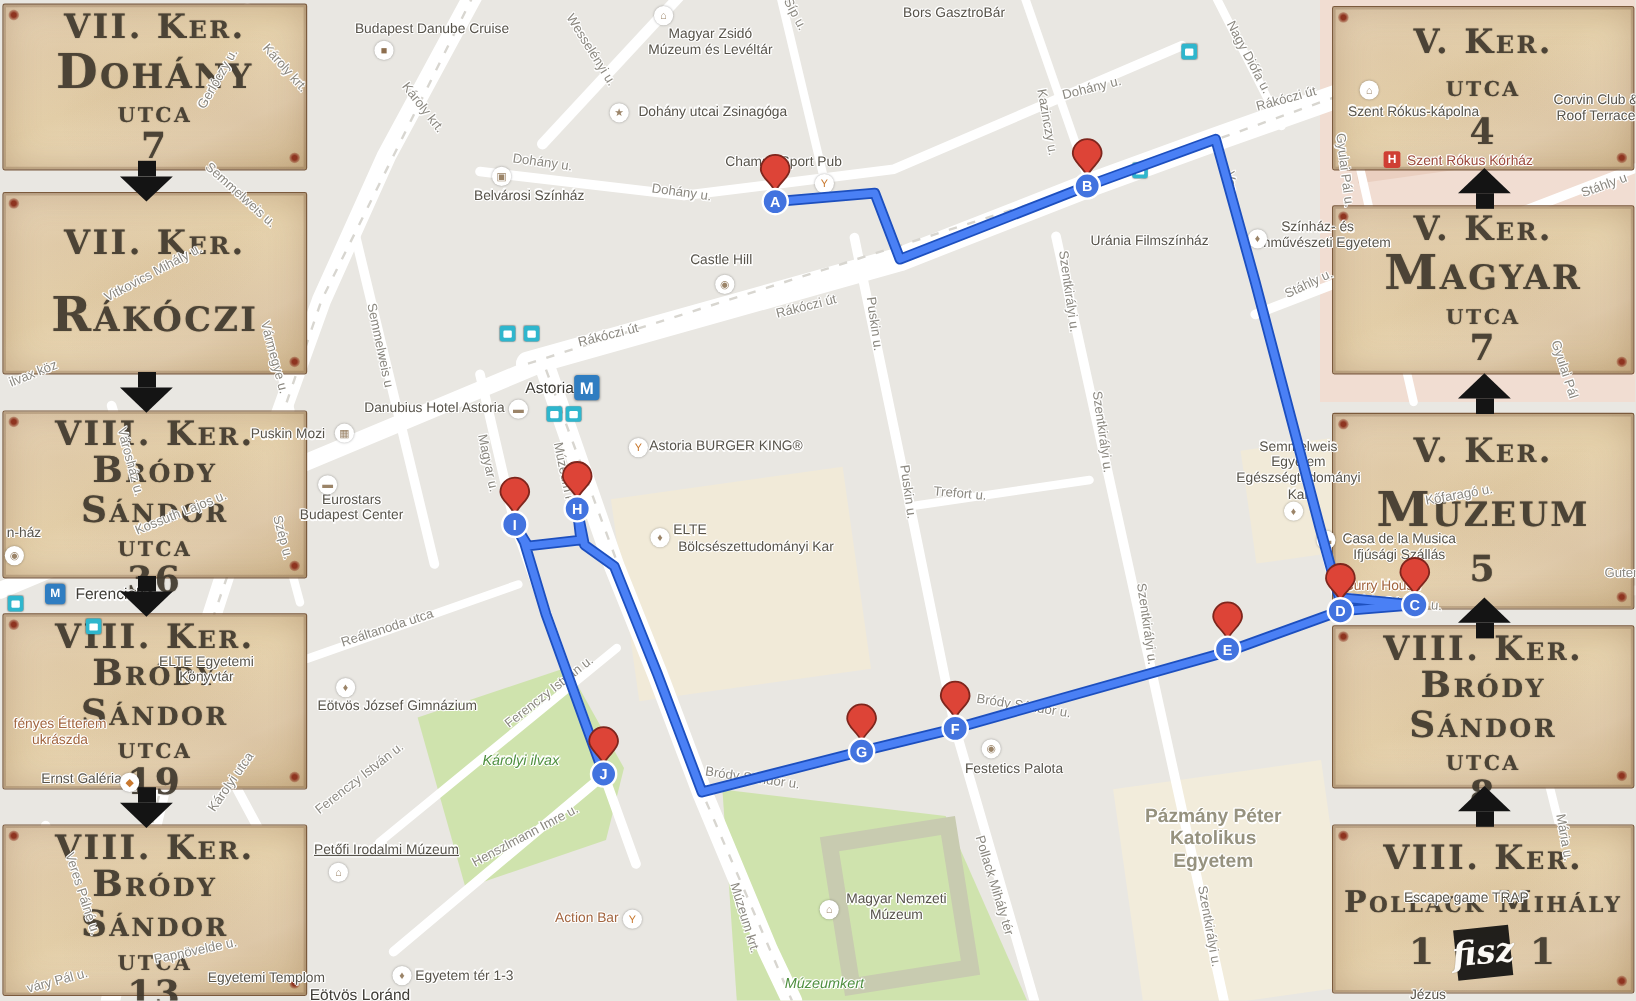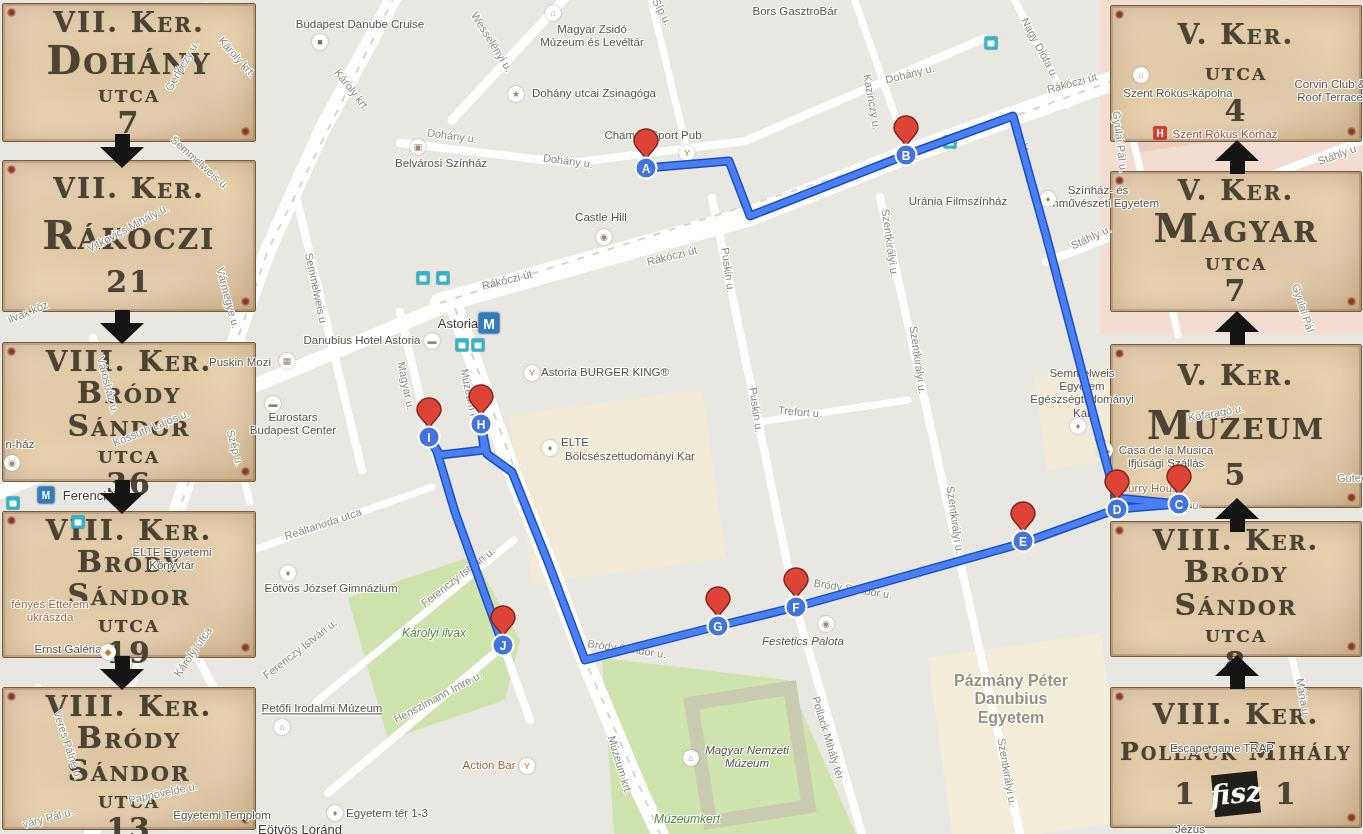--- a/index.html
+++ b/index.html
@@ -130,21 +130,20 @@
         <div class="stencil s-type">utca</div>
         <div class="stencil s-number">7</div>
       </div>
       <div class="arrow" style="left: 122px; top: 151px;">
         <div class="shaft"></div>
         <div class="head-down"></div>
       </div>
       <div class="sign-panel" style="left: 2px; top: 160px; width: 254px; height: 152px;">
         <div class="stencil s-district">VII. Ker.</div>
         <div class="stencil" style="font-size: 40px;">Rákóczi</div>
-        <div class="stencil s-number">21</div>
       </div>
       <div class="arrow" style="left: 122px; top: 327px;">
         <div class="shaft"></div>
         <div class="head-down"></div>
       </div>
       <div class="sign-panel" style="left: 2px; top: 342px; width: 254px; height: 140px;">
         <div class="stencil s-district">VIII. Ker.</div>
         <div class="stencil" style="font-size: 30px;">Bródy Sándor</div>
         <div class="stencil s-type">utca</div>
         <div class="stencil s-number">36</div>
@@ -300,25 +299,25 @@
       <div class="lbl poi" style="left: 630px; top: 457px; transform: translate(-50%, -50%) rotate(0deg);">Bölcsészettudományi Kar</div>
       <div class="lbl poi" style="left: 331px; top: 589px; transform: translate(-50%, -50%) rotate(0deg);">Eötvös József Gimnázium</div>
       <div class="lbl park" style="left: 434px; top: 634px; transform: translate(-50%, -50%) rotate(0deg);">Károlyi ilvax</div>
       <div class="lbl poi" style="left: 172px; top: 559px; transform: translate(-50%, -50%) rotate(0deg);">ELTE Egyetemi
 Könyvtár</div>
       <div class="lbl food" style="left: 50px; top: 611px; transform: translate(-50%, -50%) rotate(0deg);">fényes Étterem
 ukrászda</div>
       <div class="lbl poi" style="left: 68px; top: 650px; transform: translate(-50%, -50%) rotate(0deg);">Ernst Galéria</div>
       <div class="lbl station" style="left: 95px; top: 496px; transform: translate(-50%, -50%) rotate(0deg);">Ferenciek t</div>
       <div class="lbl poi" style="left: 20px; top: 445px; transform: translate(-50%, -50%) rotate(0deg);">n-ház</div>
-      <div class="lbl poi" style="left: 803px; top: 642px; transform: translate(-50%, -50%) rotate(0deg); font-style: italic;">Festetics Palota</div>
+      <div class="lbl poi" style="left: 845px; top: 642px; transform: translate(-50%, -50%) rotate(0deg);">Festetics Palota</div>
       <div class="lbl area" style="left: 1011px; top: 700px; transform: translate(-50%, -50%) rotate(0deg);">Pázmány Péter
-Danubius
+Katolikus
 Egyetem</div>
-      <div class="lbl poi" style="left: 747px; top: 757px; transform: translate(-50%, -50%) rotate(0deg); font-style: italic;">Magyar Nemzeti
+      <div class="lbl poi" style="left: 747px; top: 757px; transform: translate(-50%, -50%) rotate(0deg);">Magyar Nemzeti
 Múzeum</div>
       <div class="lbl park" style="left: 687px; top: 820px; transform: translate(-50%, -50%) rotate(0deg);">Múzeumkert</div>
       <div class="lbl poi" style="left: 322px; top: 709px; transform: translate(-50%, -50%) rotate(0deg); text-decoration: underline;">Petőfi Irodalmi Múzeum</div>
       <div class="lbl food" style="left: 489px; top: 766px; transform: translate(-50%, -50%) rotate(0deg);">Action Bar</div>
       <div class="lbl poi" style="left: 387px; top: 814px; transform: translate(-50%, -50%) rotate(0deg);">Egyetem tér 1-3</div>
       <div class="lbl poi" style="left: 222px; top: 816px; transform: translate(-50%, -50%) rotate(0deg);">Egyetemi Templom</div>
       <div class="lbl station" style="left: 300px; top: 830px; transform: translate(-50%, -50%) rotate(0deg);">Eötvös Loránd</div>
       <div class="lbl poi" style="left: 1178px; top: 94px; transform: translate(-50%, -50%) rotate(0deg);">Szent Rókus-kápolna</div>
       <div class="lbl hosp" style="left: 1225px; top: 135px; transform: translate(-50%, -50%) rotate(0deg);">Szent Rókus Kórház</div>
       <div class="lbl poi" style="left: 1330px; top: 91px; transform: translate(-50%, -50%) rotate(0deg);">Corvin Club &amp;

